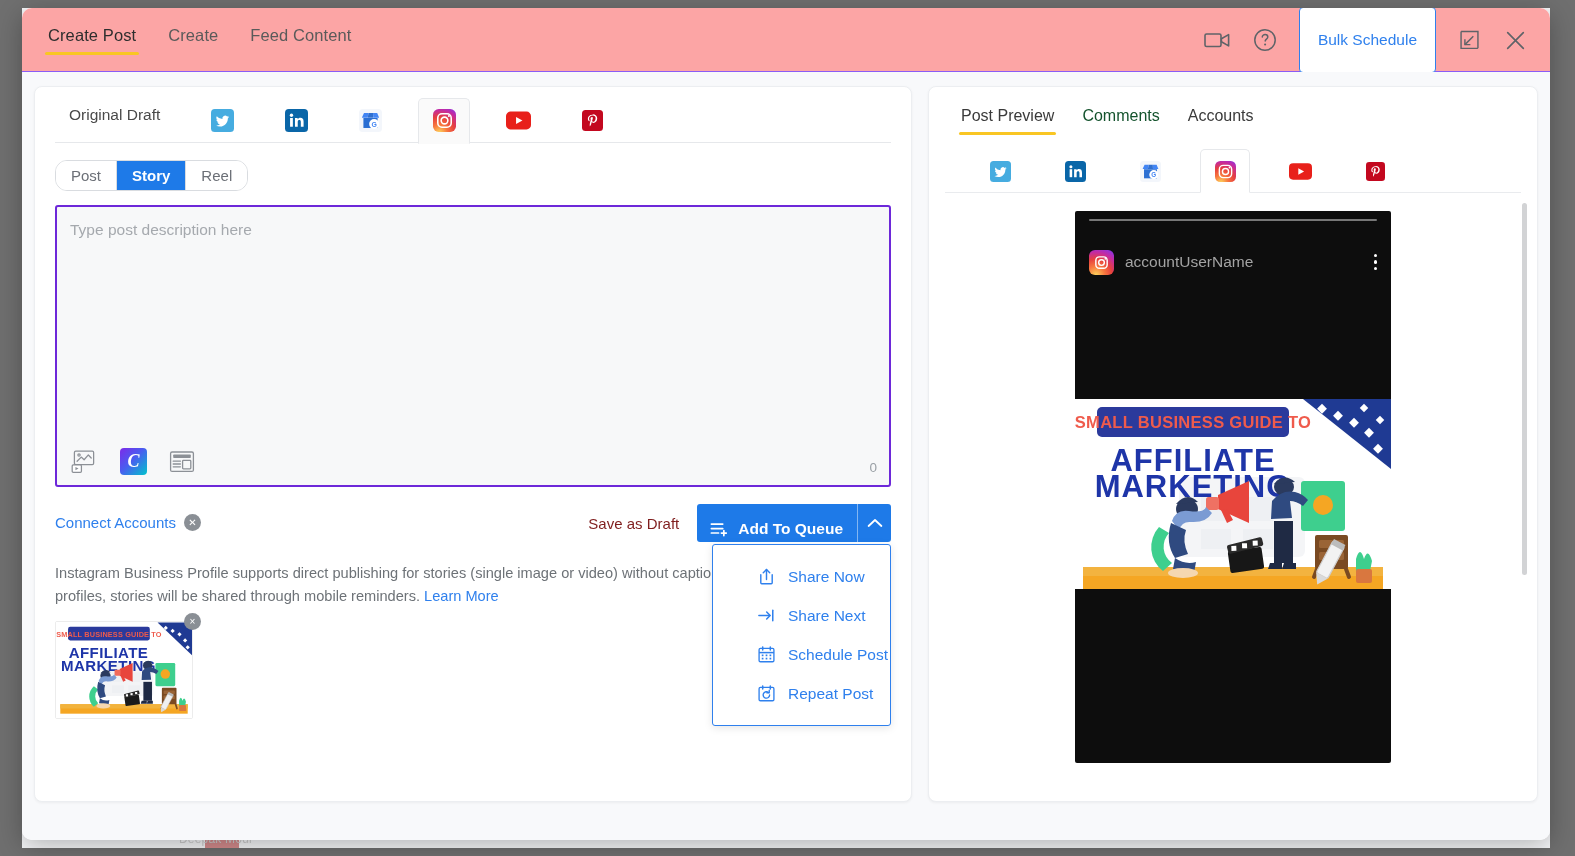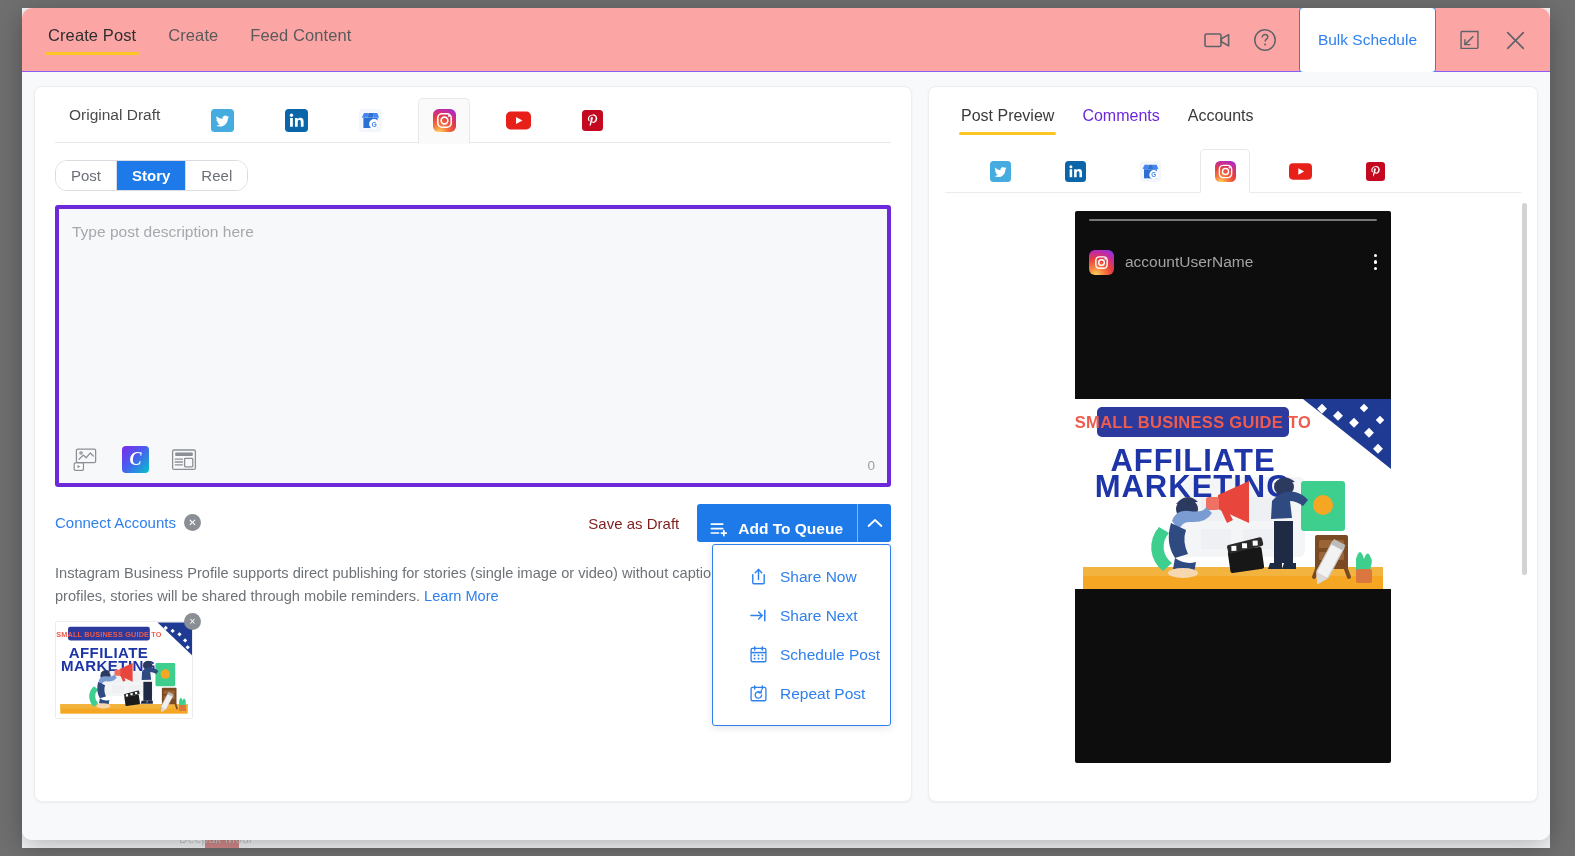--- a/index.html
+++ b/index.html
@@ -119,21 +119,21 @@
   }
   .type-opt {
     font-size: 15px; padding: 6px 15px; color: #6b6f76; cursor: pointer;
     background: #fff; border-right: 1px solid #d9dce0;
   }
   .type-opt:last-child { border-right: none; }
   .type-opt.on { background: #1e7ae8; color: #fff; font-weight: bold; }
 
   
   .composer {
-    margin-top: 14px; background: #f7f8f9; border: 4px solid #6d28d9;
+    margin-top: 14px; background: #f7f8f9; border: 2px solid #6d28d9;
     border-radius: 3px; height: 282px; position: relative;
   }
   .composer-ph {
     position: absolute; left: 13px; top: 14px; font-size: 15.5px; color: #a5a9ae;
   }
   .composer-tools {
     position: absolute; left: 14px; bottom: 10px; display: flex; align-items: center; gap: 22px;
   }
   .tool { cursor: pointer; display: flex; align-items: center; }
   .canva-ic {
@@ -169,21 +169,21 @@
   }
   .queue-caret {
     display: flex; align-items: center; justify-content: center; width: 34px;
     border-left: 1px solid rgba(255,255,255,.45); color: #fff;
   }
 
   
   .dropdown {
     position: absolute; right: 0; top: 40px; width: 179px;
     background: #fff; border: 1px solid #2f80ed; border-radius: 3px;
-    z-index: 40; padding: 12px 0 12px 0;
+    z-index: 40; padding: 12px 0 12px 8px;
     box-shadow: 0 2px 8px rgba(0,0,0,.10);
   }
   .dd-item {
     display: flex; align-items: center; gap: 12px; padding: 10px 0 10px 36px;
     font-size: 15.5px; color: #2f80ed; cursor: pointer;
   }
 
   
   .note {
     margin-top: 20px; font-size: 14.6px; color: #6d7277; line-height: 1.55;
@@ -202,21 +202,21 @@
     border-radius: 50%; background: #8a8f95; color: #fff; font-size: 10px;
     display: flex; align-items: center; justify-content: center; cursor: pointer; z-index: 5;
   }
 
   
   .prev-tabs { display: flex; align-items: center; height: 54px; padding-left: 18px; gap: 0; }
   .prev-tab {
     font-size: 16px; color: #3a3a3a; padding: 0 14px 10px 14px; cursor: pointer;
     position: relative; padding-top: 14px;
   }
-  .prev-tab.dim { color: #6d28d9; }
+  .prev-tab.dim { color: #14532d; }
   .prev-tab.active::after {
     content: ""; position: absolute; left: 12px; right: 12px; bottom: 0;
     height: 3px; background: #f9c623; border-radius: 2px;
   }
   .prev-prof-bar {
     display: flex; align-items: flex-end; height: 52px; gap: 25px;
     padding-left: 30px; border-bottom: 1px solid #e9ebee; margin: 0 16px;
   }
   .prev-prof {
     width: 50px; height: 44px; display: flex; align-items: center; justify-content: center;

